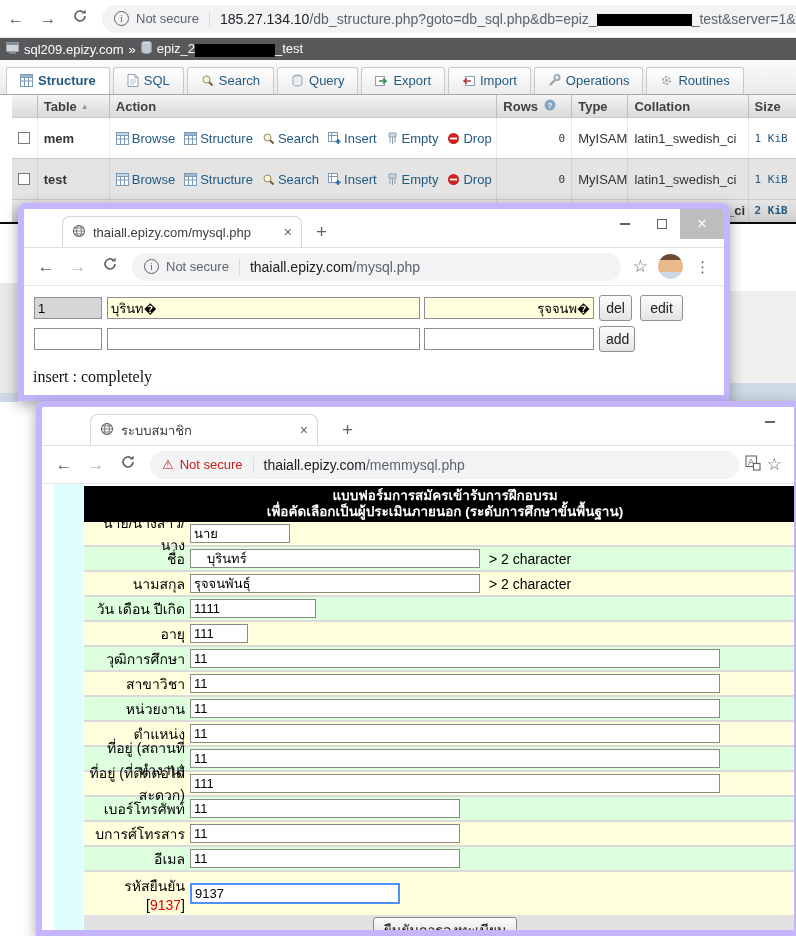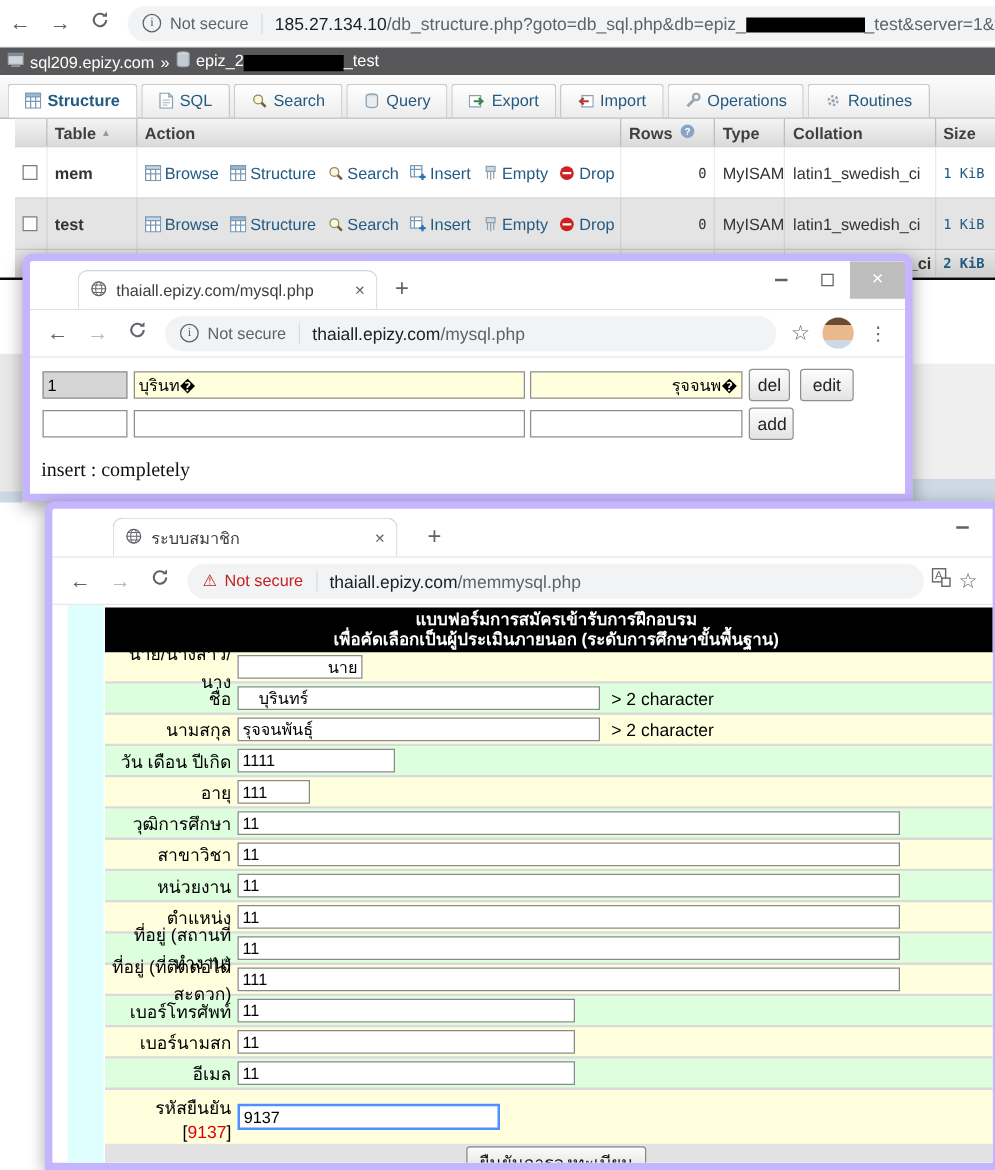--- a/index.html
+++ b/index.html
@@ -515,21 +515,21 @@
     <div class="cyan-strip"></div>
     <div class="mform">
       <div class="mhead">
         <div>แบบฟอร์มการสมัครเข้ารับการฝึกอบรม</div>
         <div>เพื่อคัดเลือกเป็นผู้ประเมินภายนอก (ระดับการศึกษาขั้นพื้นฐาน)</div>
       </div>
       <div id="memberRows">
           <div class="frow bg-y">
             <div class="flabel">นาย/นางสาว/นาง</div>
             <div class="fctl">
-              <input class="finput" value="นาย" style="width: 100px; text-align: right;">
+              <input class="finput" value="นาย" style="width: 100px;">
             </div>
           </div>
           <div class="frow bg-g">
             <div class="flabel">ชื่อ</div>
             <div class="fctl">
               <input class="finput" value="บุรินทร์" style="width: 290px; padding-left: 16px;">
               <span class="fnote">&gt; 2 character</span>
             </div>
           </div>
           <div class="frow bg-y">
@@ -587,21 +587,21 @@
               <input class="finput" value="111" style="width: 530px;">
             </div>
           </div>
           <div class="frow bg-g">
             <div class="flabel">เบอร์โทรศัพท์</div>
             <div class="fctl">
               <input class="finput" value="11" style="width: 270px;">
             </div>
           </div>
           <div class="frow bg-y">
-            <div class="flabel">เบอร์นามสก</div>
+            <div class="flabel">บการศ์โทรสาร</div>
             <div class="fctl">
               <input class="finput" value="11" style="width: 270px;">
             </div>
           </div>
           <div class="frow bg-g">
             <div class="flabel">อีเมล</div>
             <div class="fctl">
               <input class="finput" value="11" style="width: 270px;">
             </div>
           </div>

